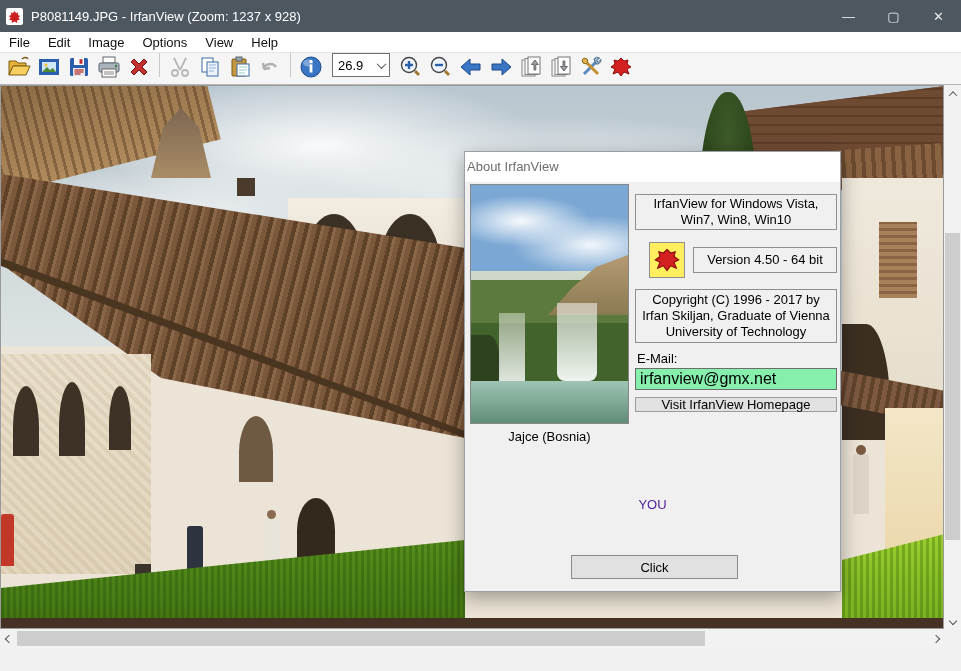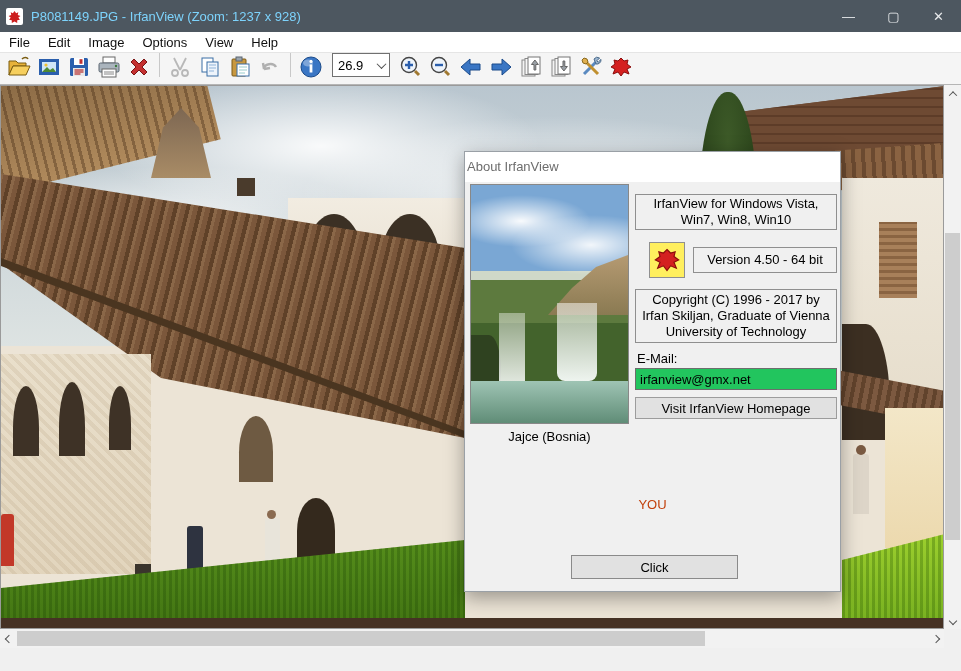--- a/index.html
+++ b/index.html
@@ -3,21 +3,21 @@
 <meta charset="utf-8">
 <style>
   * { margin:0; padding:0; box-sizing:border-box; }
   html,body { width:961px; height:671px; overflow:hidden; background:#000; }
   body { font-family:"Liberation Sans", sans-serif; }
   .window { position:absolute; left:0; top:0; width:961px; height:671px; background:#f0f0f0; }
 
   
   .titlebar { position:absolute; left:0; top:0; width:961px; height:32px; background:#4d5760; display:flex; align-items:center; }
   .app-icon { width:17px; height:17px; margin-left:6px; background:#fff; border-radius:2px; display:flex; align-items:center; justify-content:center; }
-  .title-text { color:#7dd3fc; font-size:13px; margin-left:8px; flex:1; white-space:nowrap; }
+  .title-text { color:#ffffff; font-size:13px; margin-left:8px; flex:1; white-space:nowrap; }
   .win-btn { width:45px; height:32px; color:#e8eaec; font-size:13px; display:flex; align-items:center; justify-content:center; }
 
   
   .menubar { position:absolute; left:0; top:32px; width:961px; height:21px; background:#ffffff; display:flex; align-items:center; border-bottom:1px solid #e5e5e5; }
   .menu-item { padding:2px 9px; font-size:13px; color:#101010; }
 
   
   .toolbar { position:absolute; left:0; top:53px; width:961px; height:32px; background:#f5f5f5; display:flex; align-items:flex-start; border-bottom:1px solid #b5b5b5; padding-left:4px; }
   .tb-btn { width:30px; height:28px; display:flex; align-items:center; justify-content:center; }
   .tb-sep { width:1px; height:24px; background:#c8c8c8; margin:0 5px; }
@@ -112,25 +112,25 @@
   .dlg-photo .poolw { position:absolute; left:0; top:196px; width:159px; height:44px; background:linear-gradient(#9fc4b4,#5d8a74); }
   .dlg-photo .rock { position:absolute; left:0; top:150px; width:30px; height:90px; background:#2f4220; border-radius:0 40% 0 0; }
   .dlg-caption { position:absolute; left:5px; top:277px; width:159px; text-align:center; font-size:13px; color:#000; }
   .dlg-box { position:absolute; border:1px solid #8f8f8f; background:#f0f0f0; color:#000; font-size:13px; text-align:center; display:flex; align-items:center; justify-content:center; line-height:16px; padding:8px 3px; }
   .box-winver { left:170px; top:42px; width:202px; height:36px; }
   .box-version { left:228px; top:95px; width:144px; height:26px; }
   .box-copy { left:170px; top:137px; width:202px; height:54px; }
   .box-reg { left:63px; top:311px; width:254px; height:19px; font-size:13px; }
   .dlg-logo { position:absolute; left:184px; top:90px; width:36px; height:36px; background:#ffef5e; border:1px solid #8f8f8f; display:flex; align-items:center; justify-content:center; }
   .email-label { position:absolute; left:172px; top:199px; font-size:13px; color:#000; }
-  .email-input { position:absolute; left:170px; top:216px; width:202px; height:22px; border:1px solid #6d6d6d; background:#22c55e; font-size:13px; padding:0 4px; font-family:"Liberation Sans",sans-serif; color:#000; }
+  .email-input { position:absolute; left:170px; top:216px; width:202px; height:22px; border:1px solid #6d6d6d; background:#86efac; font-size:16px; padding:0 4px; font-family:"Liberation Sans",sans-serif; color:#000; }
   .dlg-btn { position:absolute; background:#e1e1e1; border:1px solid #9c9c9c; font-size:13px; color:#000; display:flex; align-items:center; justify-content:center; }
-  .btn-home { left:170px; top:245px; width:202px; height:22px; }
+  .btn-home { left:170px; top:245px; width:202px; height:15px; }
   .btn-click { left:106px; top:403px; width:167px; height:24px; border-color:#8a8a8a; }
-  .reg-you { position:absolute; left:0; top:345px; width:100%; text-align:center; font-size:13px; color:#c2410c; }
+  .reg-you { position:absolute; left:0; top:345px; width:100%; text-align:center; font-size:13px; color:#4c1d95; }
 
   
   .statusbar { position:absolute; left:0; top:648px; width:961px; height:23px; background:#f0f0f0; border-top:1px solid #d5d5d5; display:flex; align-items:center; font-size:12px; color:#000; }
   .sb-seg { height:17px; line-height:17px; padding:0 6px; border-right:1px solid #c8c8c8; white-space:nowrap; }
   .grip { position:absolute; right:2px; bottom:2px; width:12px; height:12px;
       background:radial-gradient(circle 1.5px at 10px 2px,#9a9a9a 1.5px,transparent 2px),radial-gradient(circle 1.5px at 10px 7px,#9a9a9a 1.5px,transparent 2px),radial-gradient(circle 1.5px at 5px 7px,#9a9a9a 1.5px,transparent 2px),radial-gradient(circle 1.5px at 10px 12px,#9a9a9a 1.5px,transparent 2px),radial-gradient(circle 1.5px at 5px 12px,#9a9a9a 1.5px,transparent 2px),radial-gradient(circle 1.5px at 0px 12px,#9a9a9a 1.5px,transparent 2px); }
 </style>
 </head>
 <body>
 

